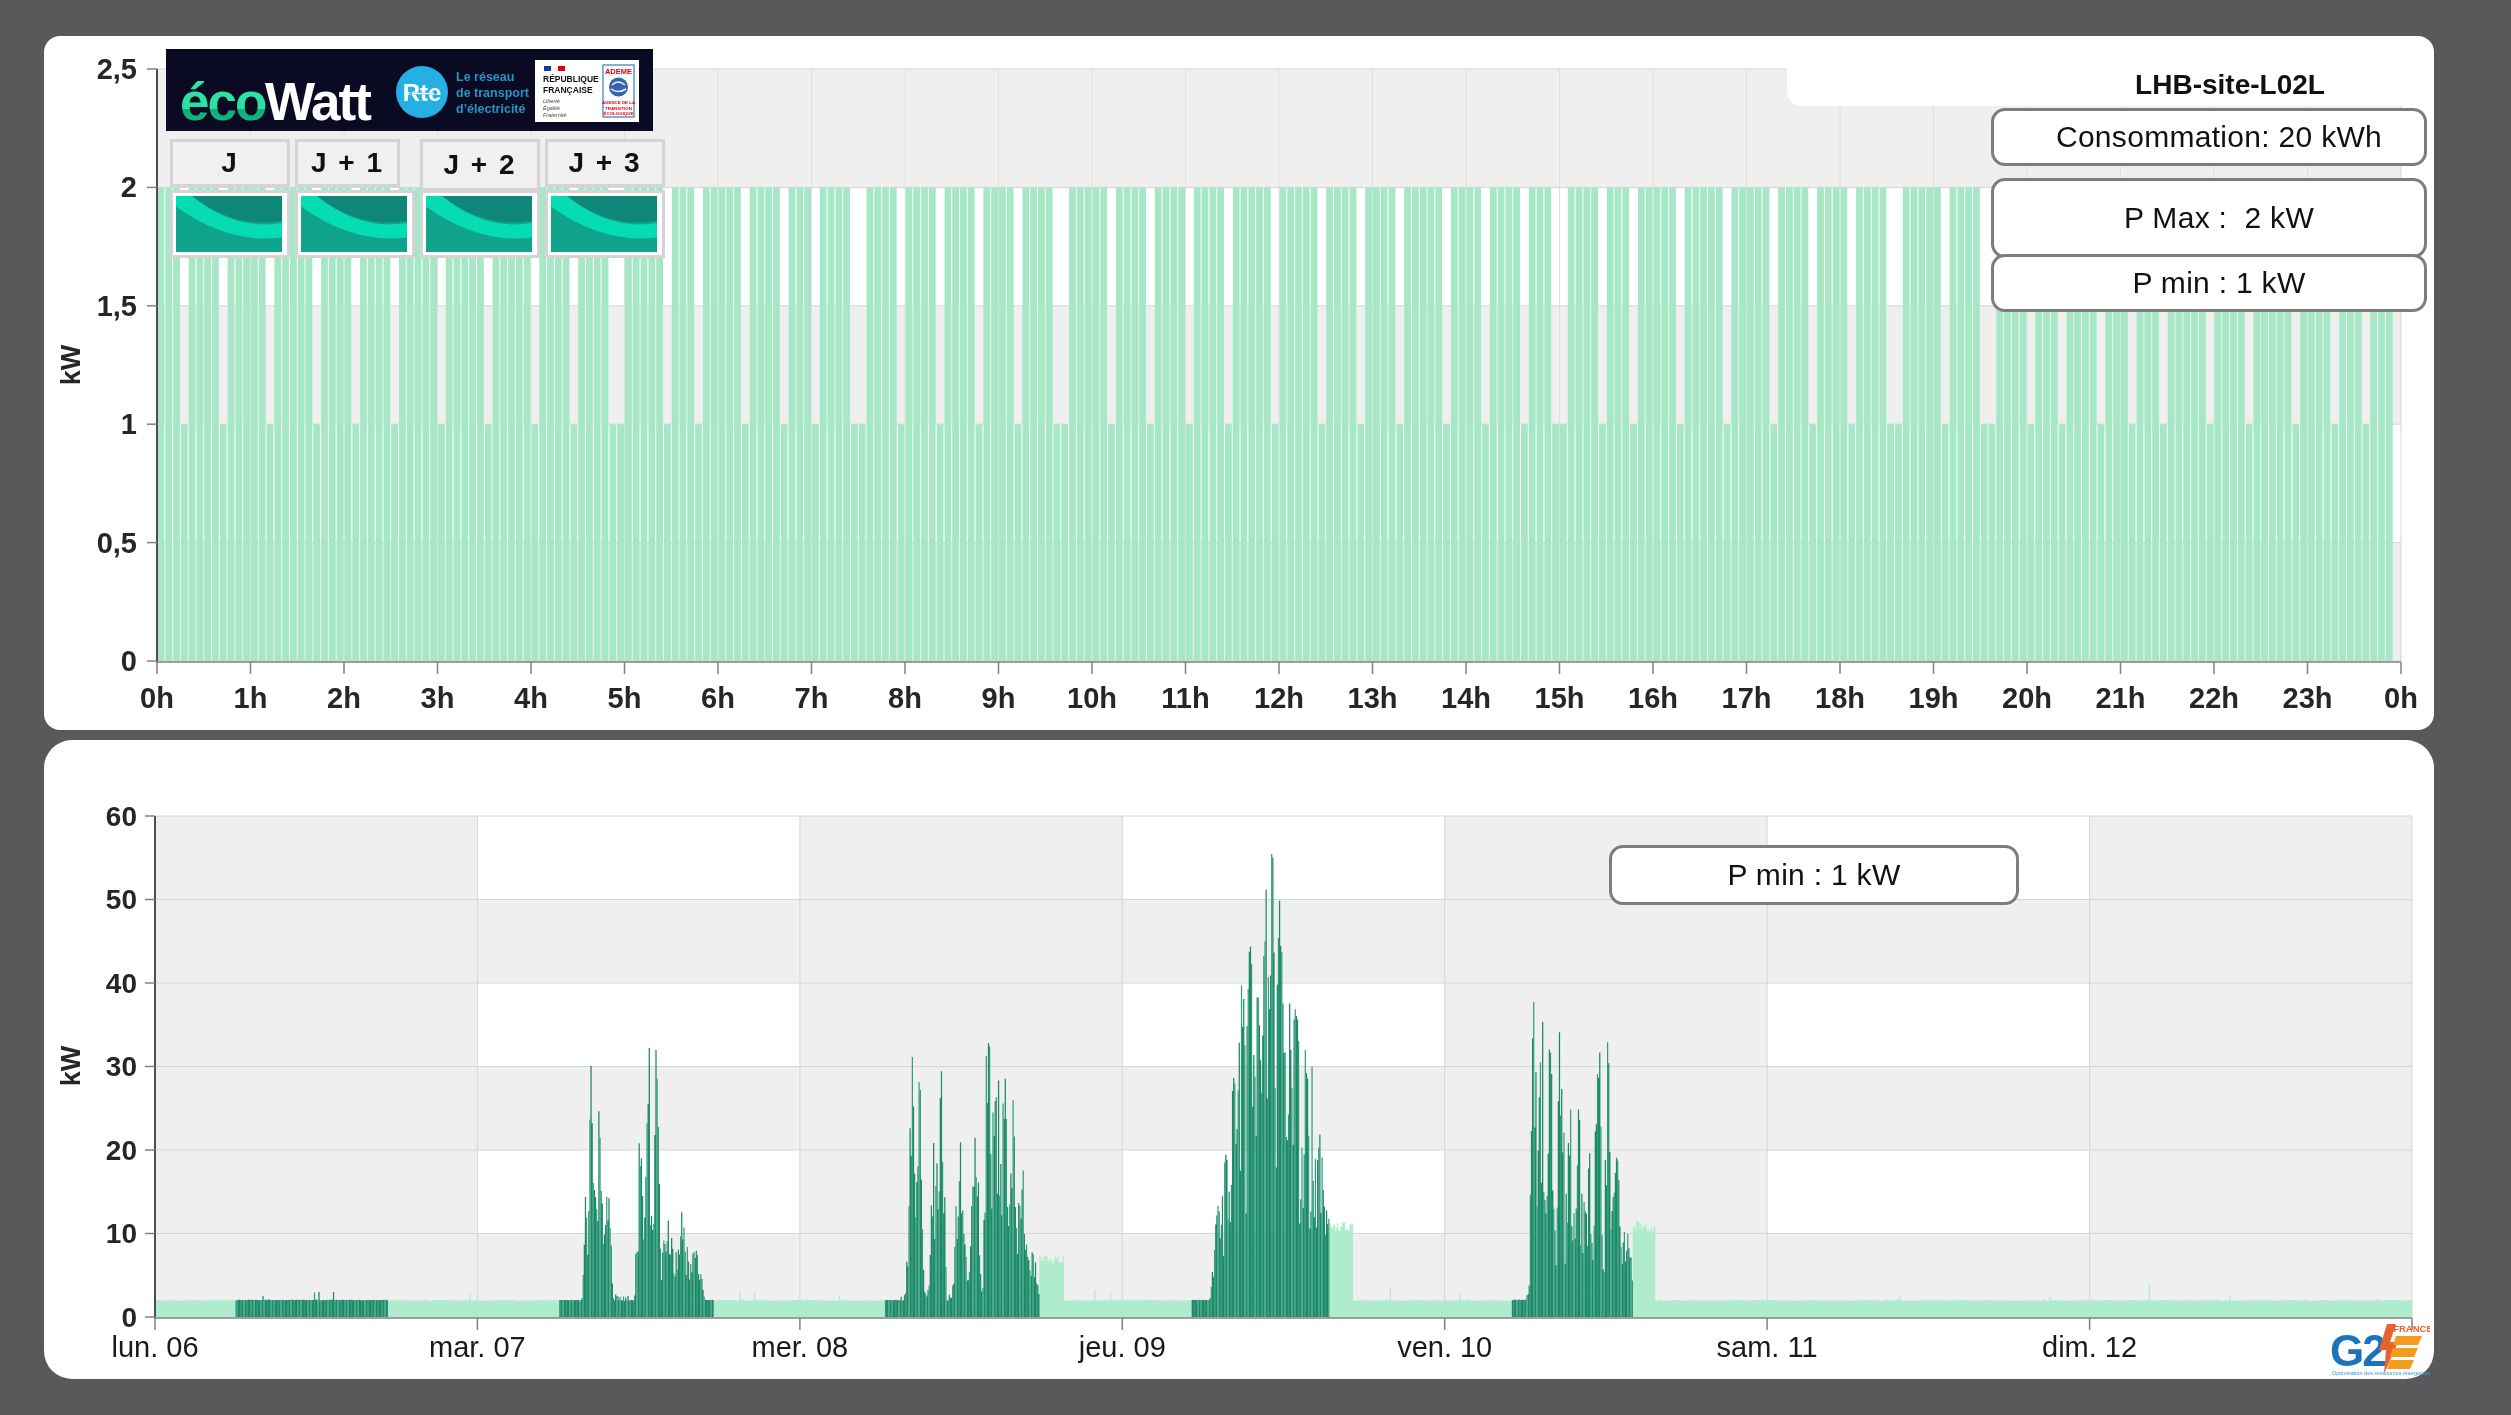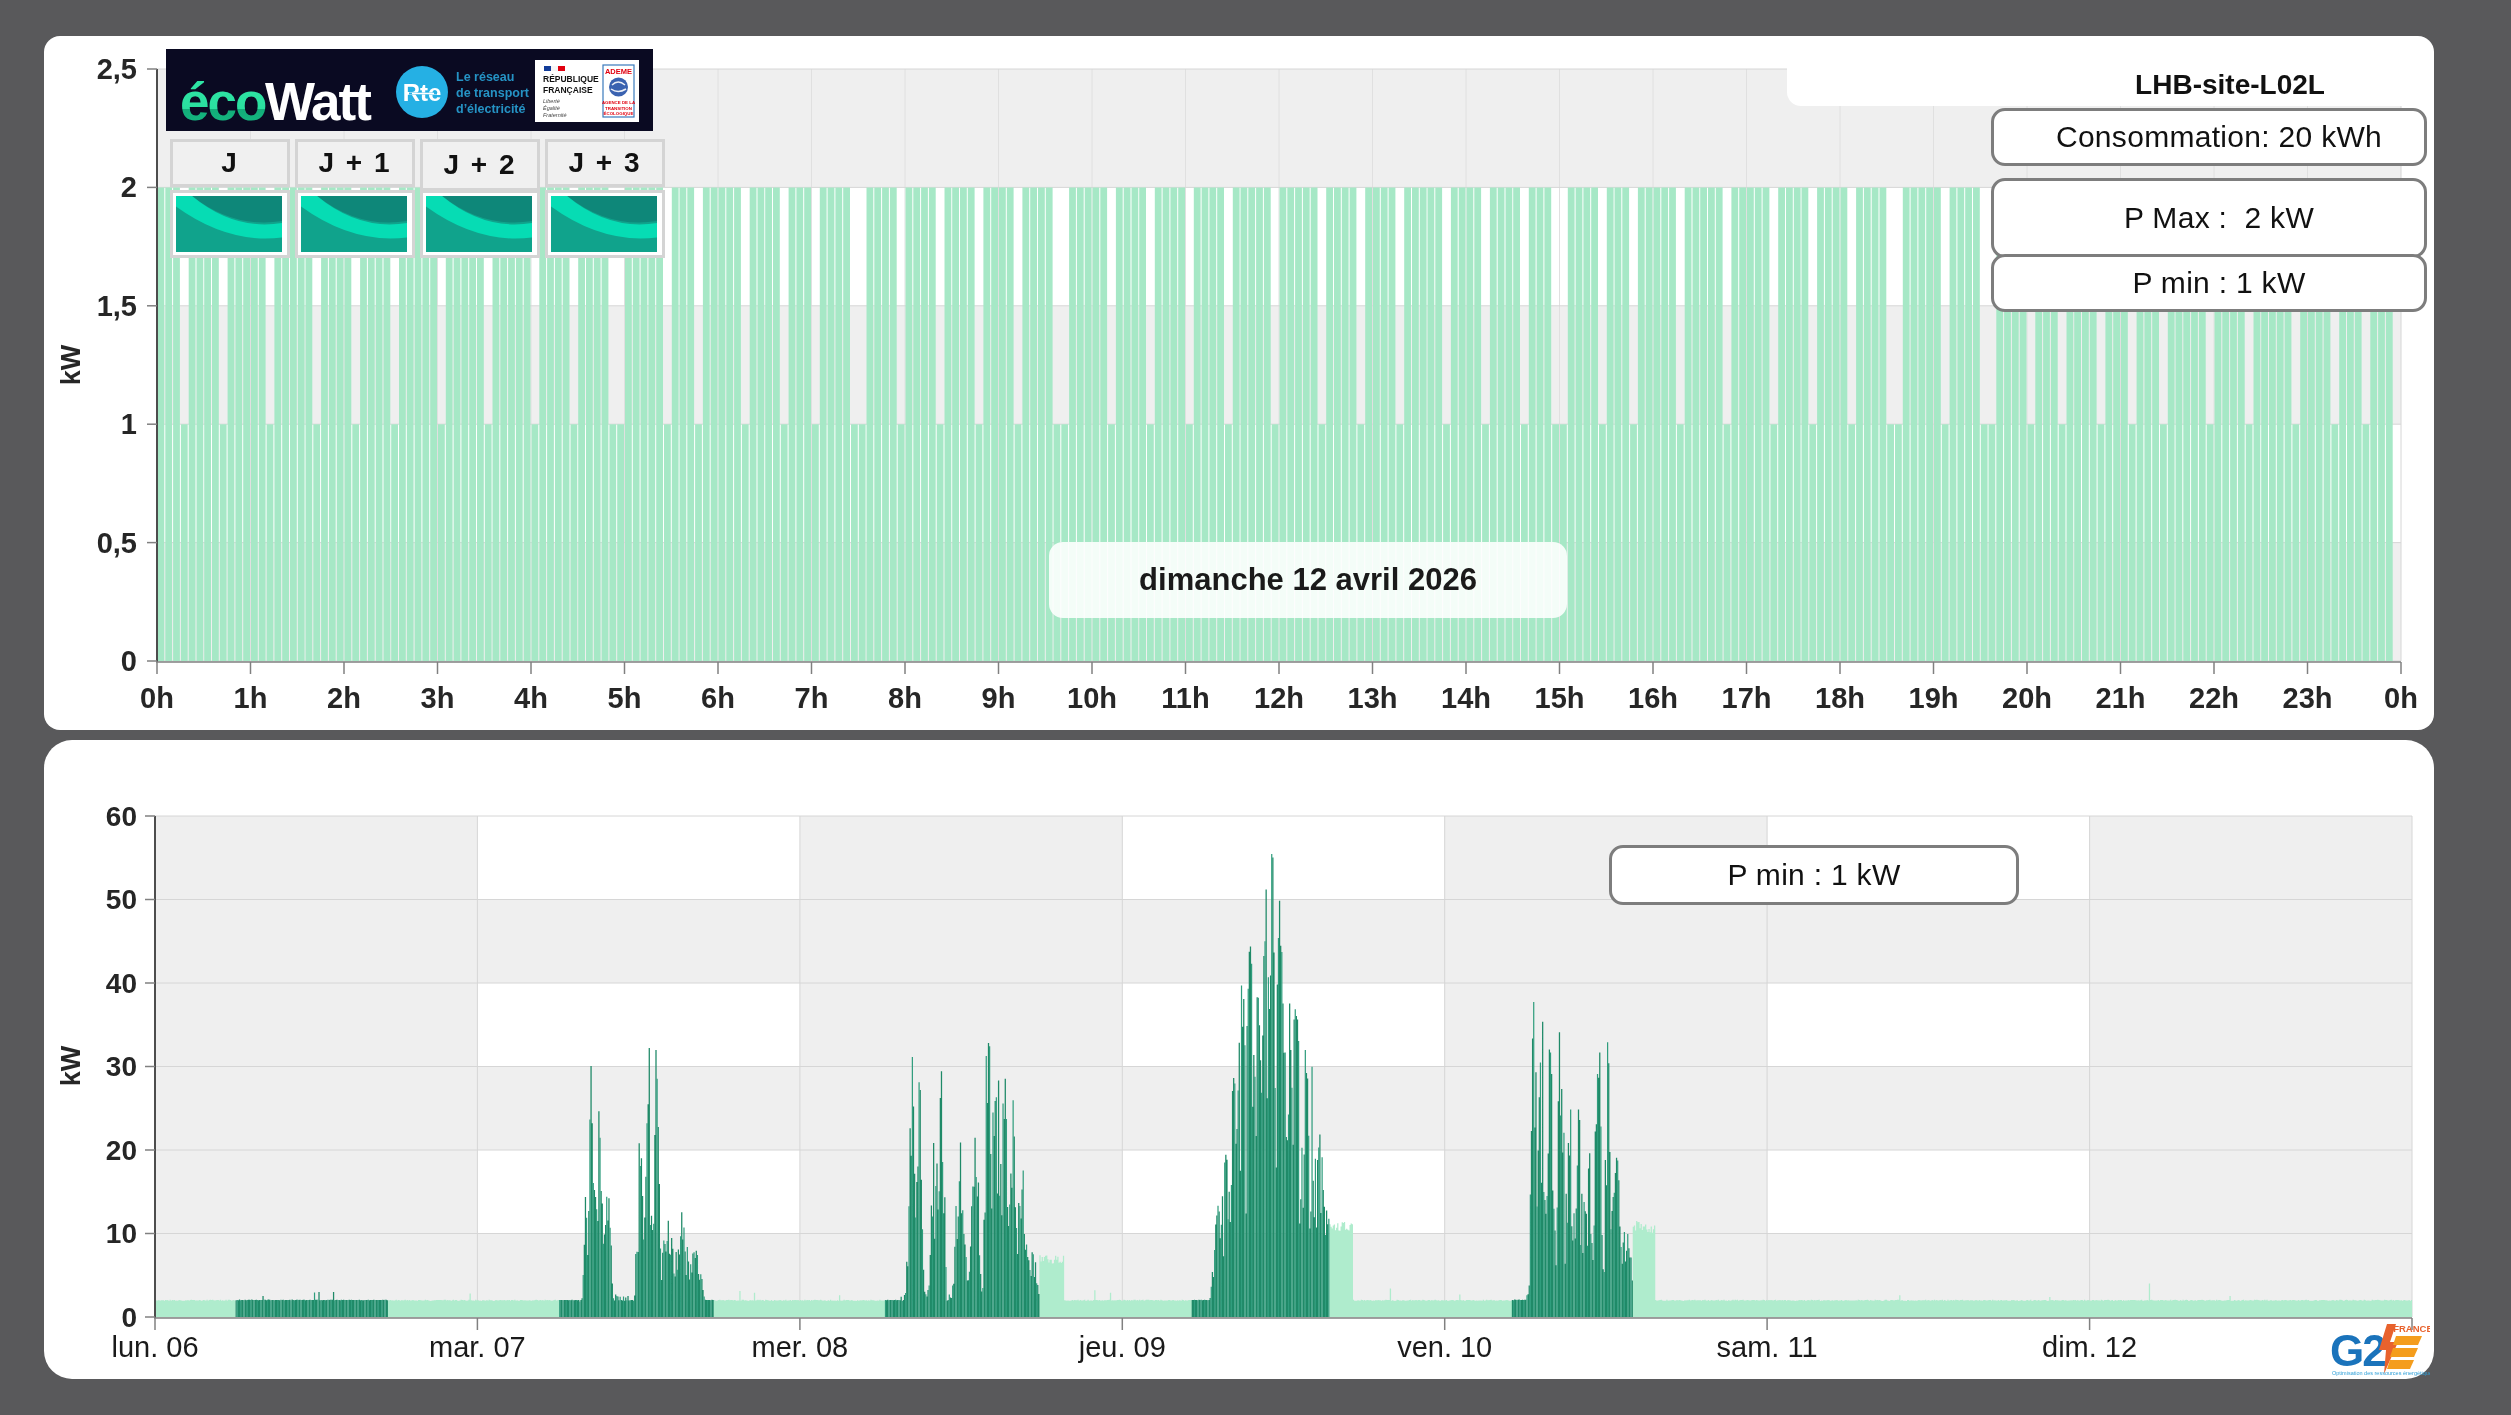--- a/index.html
+++ b/index.html
@@ -144,21 +144,21 @@
         <rect x="437" y="16" width="31" height="52" fill="#fff" stroke="#3a7abc" stroke-width="1.2"></rect>
         <text x="452.5" y="25" font-size="7.5" font-weight="bold" fill="#e1000f" text-anchor="middle" font-family="Liberation Sans">ADEME</text>
         <circle cx="452.5" cy="38" r="9.5" fill="#3a62b0"></circle>
         <path d="M446 36 Q452 30 459 36 M445 40 Q452 45 460 40" stroke="#fff" stroke-width="1.5" fill="none" opacity="0.9"></path>
         <text x="452.5" y="55" font-size="4.4" font-weight="bold" fill="#e1000f" text-anchor="middle" font-family="Liberation Sans">AGENCE DE LA</text>
         <text x="452.5" y="60.5" font-size="4.4" font-weight="bold" fill="#e1000f" text-anchor="middle" font-family="Liberation Sans">TRANSITION</text>
         <text x="452.5" y="66" font-size="4.4" font-weight="bold" fill="#e1000f" text-anchor="middle" font-family="Liberation Sans">ÉCOLOGIQUE</text>
       </svg>
     </div>
 <div style="position:absolute;left:126px;top:103px;width:120px;height:48px;background:#f0f0f0;border:3px solid #d4d4d4;box-sizing:border-box;display:flex;align-items:center;justify-content:center;font-size:28px;font-weight:bold;color:#111;letter-spacing:2px;">J</div>
-    <div style="position:absolute;left:251px;top:103px;width:120px;height:48px;background:#f0f0f0;border:3px solid #d4d4d4;box-sizing:border-box;display:flex;align-items:center;justify-content:center;font-size:28px;font-weight:bold;color:#111;letter-spacing:2px;">J + 1</div>
+    <div style="position:absolute;left:251px;top:103px;width:105px;height:48px;background:#f0f0f0;border:3px solid #d4d4d4;box-sizing:border-box;display:flex;align-items:center;justify-content:center;font-size:28px;font-weight:bold;color:#111;letter-spacing:2px;">J + 1</div>
     <div style="position:absolute;left:376px;top:103px;width:120px;height:52px;background:#f0f0f0;border:3px solid #d4d4d4;box-sizing:border-box;display:flex;align-items:center;justify-content:center;font-size:28px;font-weight:bold;color:#111;letter-spacing:2px;">J + 2</div>
     <div style="position:absolute;left:501px;top:103px;width:120px;height:48px;background:#f0f0f0;border:3px solid #d4d4d4;box-sizing:border-box;display:flex;align-items:center;justify-content:center;font-size:28px;font-weight:bold;color:#111;letter-spacing:2px;">J + 3</div>
 <div style="position:absolute;left:126px;top:154px;width:120px;height:68px;background:#fff;border:3px solid #d4d4d4;box-sizing:border-box;padding:3px;"><svg width="106" height="56" viewBox="0 0 106 58" preserveAspectRatio="none">
         <rect x="0" y="0" width="106" height="58" fill="#10a38c"></rect>
         <path d="M16 0 H106 V26 Q58 34 16 0 Z" fill="#0e8779"></path>
         <path d="M0 0 H16 Q58 36 106 28 V43 Q52 50 0 11 Z" fill="#06dcb4"></path>
       </svg></div>
     <div style="position:absolute;left:251px;top:154px;width:120px;height:68px;background:#fff;border:3px solid #d4d4d4;box-sizing:border-box;padding:3px;"><svg width="106" height="56" viewBox="0 0 106 58" preserveAspectRatio="none">
         <rect x="0" y="0" width="106" height="58" fill="#10a38c"></rect>
         <path d="M16 0 H106 V26 Q58 34 16 0 Z" fill="#0e8779"></path>
@@ -167,23 +167,20 @@
     <div style="position:absolute;left:376px;top:154px;width:120px;height:68px;background:#fff;border:3px solid #d4d4d4;box-sizing:border-box;padding:3px;"><svg width="106" height="56" viewBox="0 0 106 58" preserveAspectRatio="none">
         <rect x="0" y="0" width="106" height="58" fill="#10a38c"></rect>
         <path d="M16 0 H106 V26 Q58 34 16 0 Z" fill="#0e8779"></path>
         <path d="M0 0 H16 Q58 36 106 28 V43 Q52 50 0 11 Z" fill="#06dcb4"></path>
       </svg></div>
     <div style="position:absolute;left:501px;top:154px;width:120px;height:68px;background:#fff;border:3px solid #d4d4d4;box-sizing:border-box;padding:3px;"><svg width="106" height="56" viewBox="0 0 106 58" preserveAspectRatio="none">
         <rect x="0" y="0" width="106" height="58" fill="#10a38c"></rect>
         <path d="M16 0 H106 V26 Q58 34 16 0 Z" fill="#0e8779"></path>
         <path d="M0 0 H16 Q58 36 106 28 V43 Q52 50 0 11 Z" fill="#06dcb4"></path>
       </svg></div>
-<div style="position:absolute;left:1005px;top:506px;width:518px;height:76px;background:rgba(255,255,255,0.88);border-radius:14px;display:flex;align-items:center;justify-content:center;">
-      <span style="font-size:31px;font-weight:bold;color:#1a1a1a;">dimanche 12 avril 2026</span>
-    </div>
 </div>
 <div style="position:absolute;left:44px;top:740px;width:2390px;height:639px;background:#fff;border-radius:28px;">
 <svg width="2390" height="639" viewBox="0 0 2390 639" style="position:absolute;left:0;top:0">
 <rect x="111.0" y="76.0" width="322.4" height="501.0" fill="#efefef"></rect>
 <rect x="755.9" y="76.0" width="322.4" height="501.0" fill="#efefef"></rect>
 <rect x="1400.7" y="76.0" width="322.4" height="501.0" fill="#efefef"></rect>
 <rect x="2045.6" y="76.0" width="322.4" height="501.0" fill="#efefef"></rect>
 <rect x="111.0" y="159.5" width="2257.0" height="83.5" fill="#efefef"></rect>
 <rect x="111.0" y="326.5" width="2257.0" height="83.5" fill="#efefef"></rect>
 <rect x="111.0" y="493.5" width="2257.0" height="83.5" fill="#efefef"></rect>

